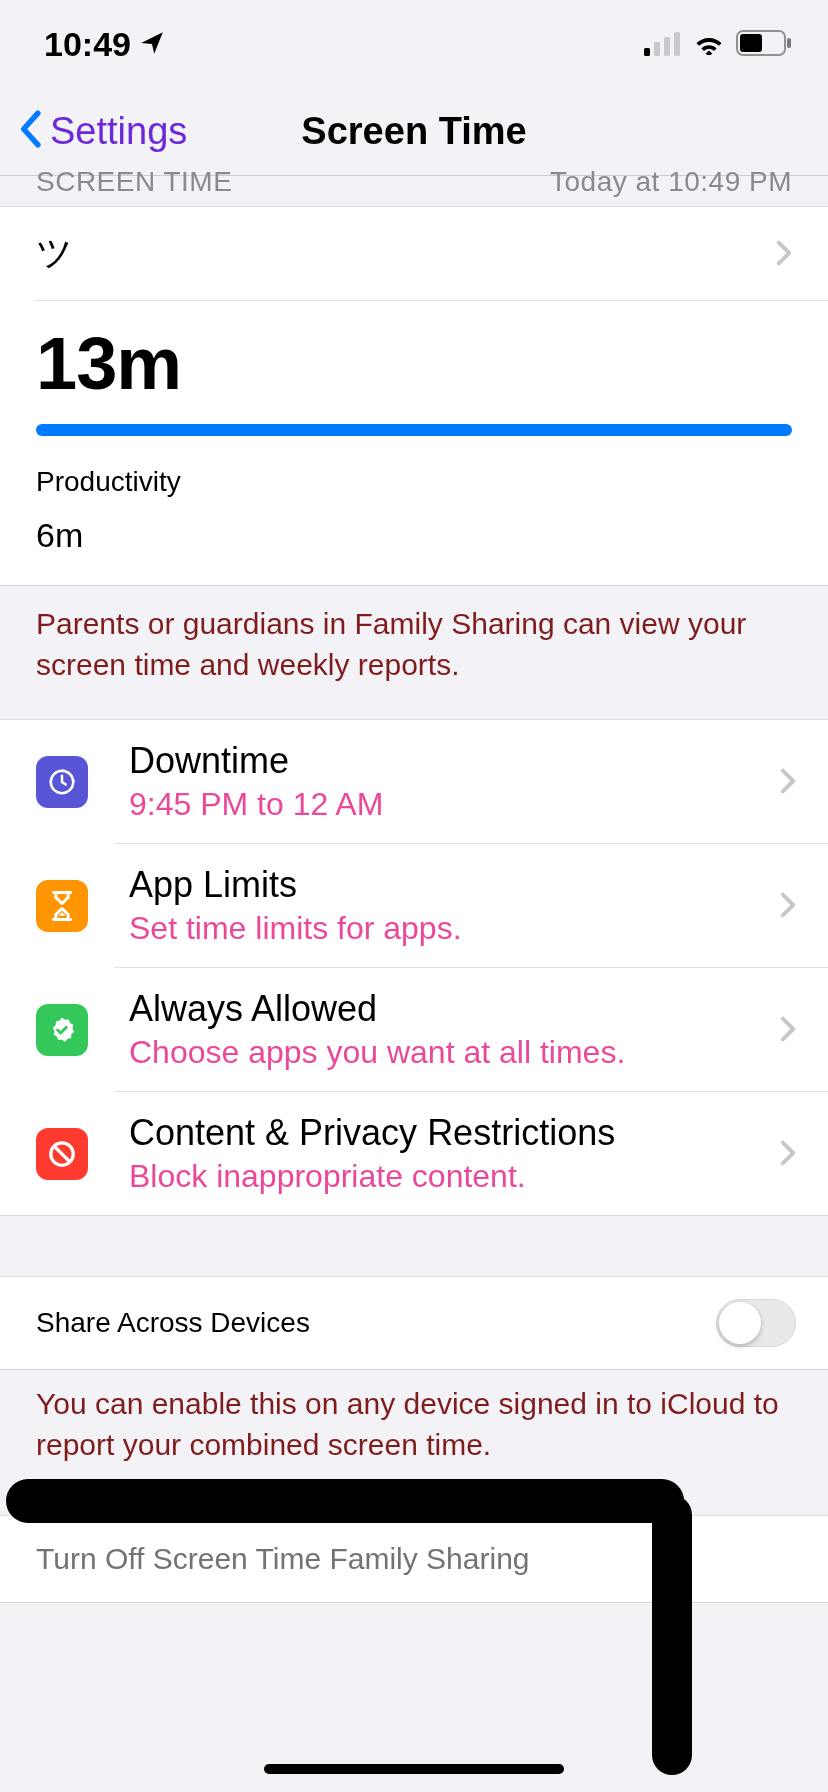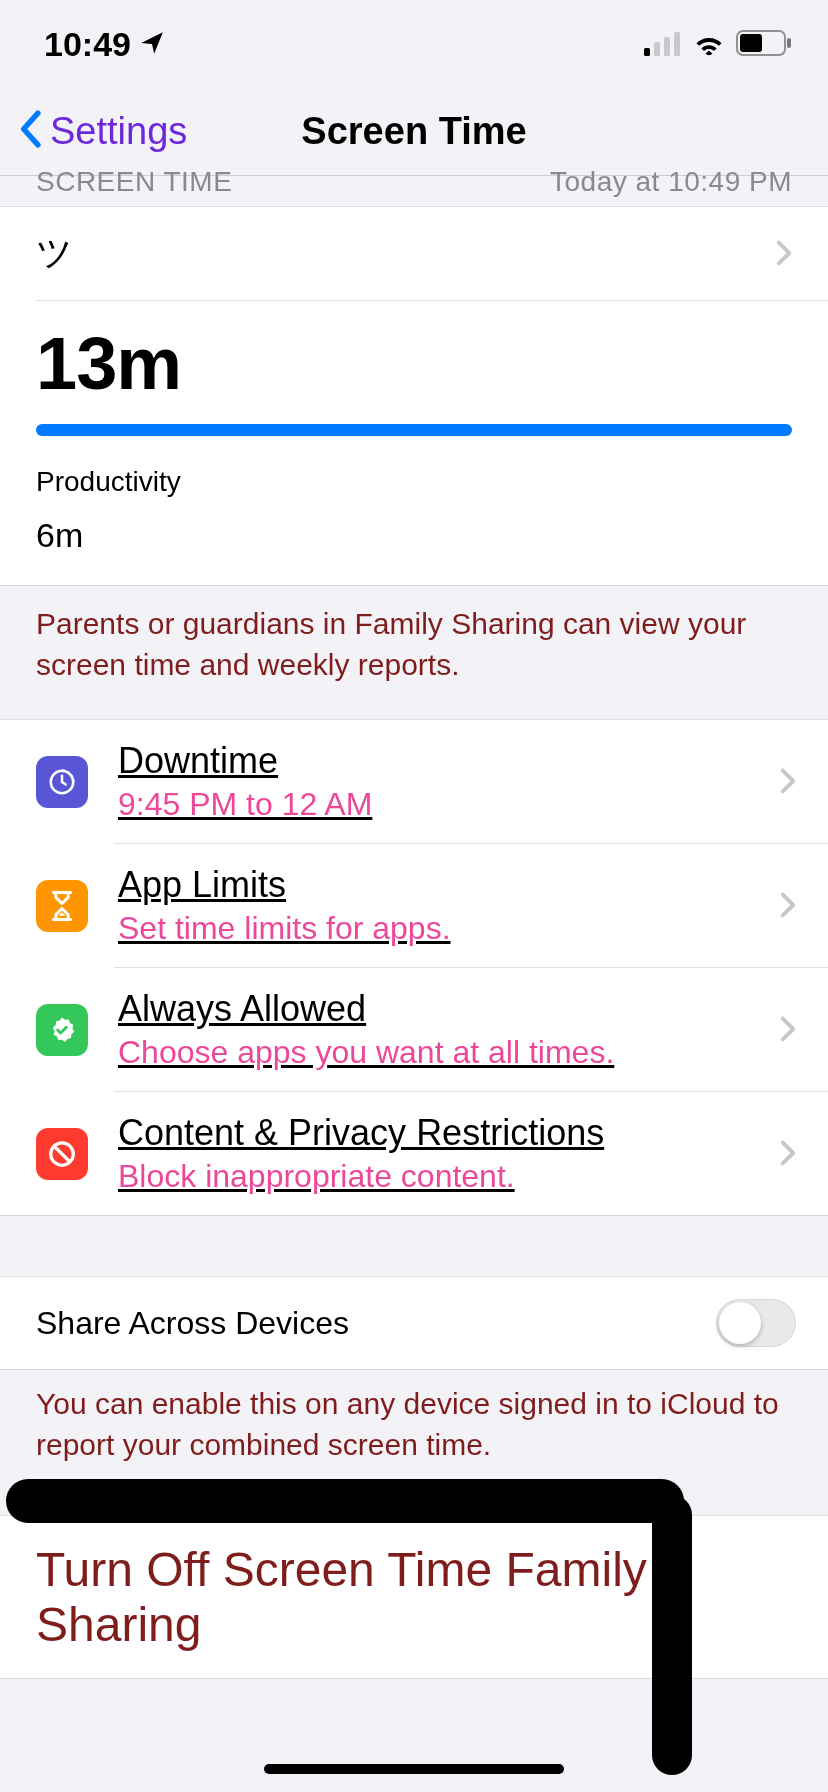--- a/index.html
+++ b/index.html
@@ -122,22 +122,21 @@
   
   .list {
     background: #fff;
     border-top: 1px solid rgba(0,0,0,0.12);
     border-bottom: 1px solid rgba(0,0,0,0.15);
   }
   .row {
     display: flex;
     align-items: center;
     padding: 20px 32px 20px 36px;
-    gap: 30px;
-    text-decoration: underline;
+    gap: 41px;
   }
   .row-icon {
     width: 52px;
     height: 52px;
     border-radius: 12px;
     display: flex;
     align-items: center;
     justify-content: center;
     flex-shrink: 0;
     color: #fff;
@@ -171,21 +170,21 @@
   .toggle-row {
     background: #fff;
     border-top: 1px solid rgba(0,0,0,0.12);
     border-bottom: 1px solid rgba(0,0,0,0.15);
     display: flex;
     align-items: center;
     justify-content: space-between;
     padding: 22px 32px 22px 36px;
   }
   .toggle-row .label {
-    font-size: 32px;
+    font-size: 28px;
     text-align: right;
   }
   .switch {
     width: 80px;
     height: 48px;
     border-radius: 24px;
     background: #e9e9ea;
     position: relative;
     border: 1px solid #d7d7db;
   }
@@ -198,22 +197,22 @@
     background: #fff;
     border-radius: 50%;
     box-shadow: 0 2px 5px rgba(0,0,0,0.25);
   }
   
   .destructive-row {
     background: #fff;
     border-top: 1px solid rgba(0,0,0,0.12);
     border-bottom: 1px solid rgba(0,0,0,0.15);
     padding: 26px 36px;
-    font-size: 48px;
-    color: #7f1d1d;
+    font-size: 30px;
+    color: #737373;
   }
   .destructive-wrap {
     position: relative;
     margin-top: 32px;
   }
   .scribble {
     position: absolute;
     top: -36px;
     left: 6px;
     right: 144px;

